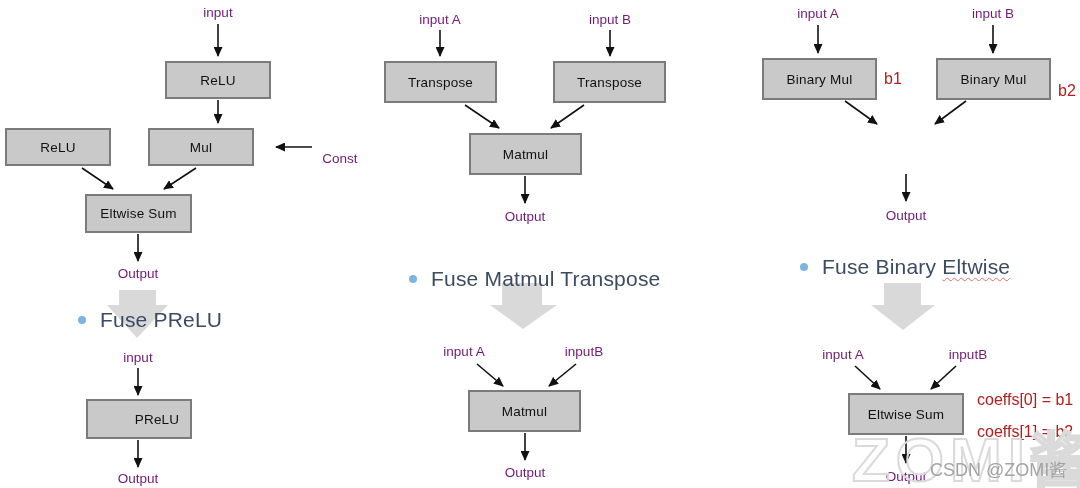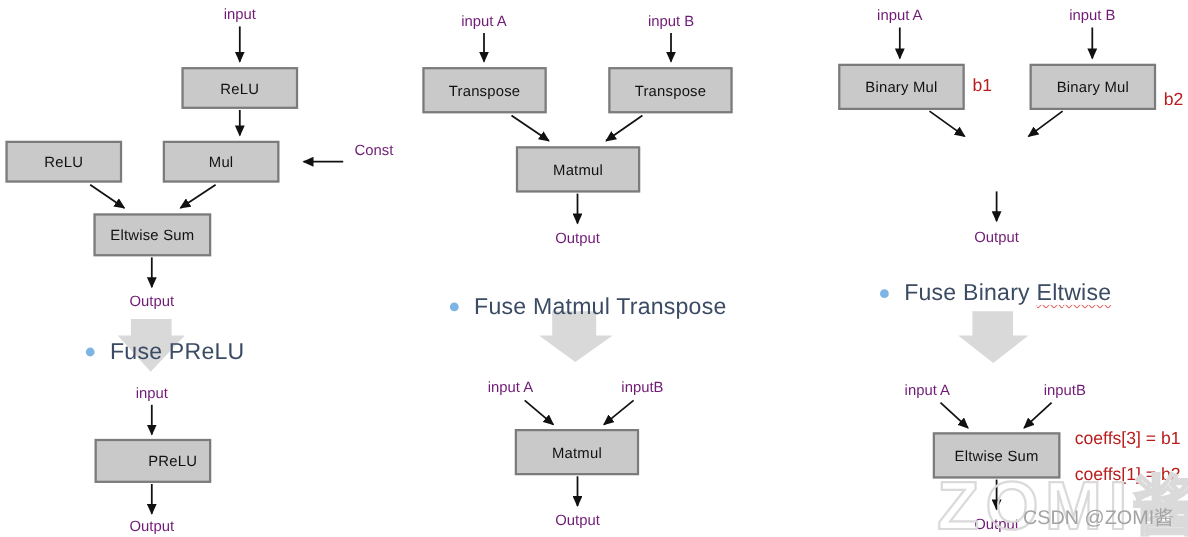--- a/index.html
+++ b/index.html
@@ -83,21 +83,21 @@
       <line x1="906" y1="174" x2="906" y2="201" marker-end="url(#ah)"></line>
       <line x1="855" y1="366" x2="880" y2="389" marker-end="url(#ah)"></line>
       <line x1="956" y1="366" x2="931" y2="389" marker-end="url(#ah)"></line>
       <line x1="906" y1="436" x2="906" y2="463" marker-end="url(#ah)"></line>
     </g>
   </svg>
 
   <span class="lbl" style="left:218px;top:6px;">input</span>
   <div class="box z2" style="left:165px;top:61px;width:106px;height:38px;">ReLU</div>
   <div class="box z2" style="left:148px;top:128px;width:106px;height:38px;">Mul</div>
-  <span class="lbl" style="left:340px;top:130px;">Const</span>
+  <span class="lbl" style="left:340px;top:152px;">Const</span>
   <div class="box z2" style="left:5px;top:128px;width:106px;height:38px;">ReLU</div>
   <div class="box z2" style="left:85px;top:194px;width:107px;height:39px;">Eltwise Sum</div>
   <span class="lbl" style="left:138px;top:267px;">Output</span>
 
   <div class="heading" style="left:78px;top:308px;">
     <span class="bullet"></span>
     <span>Fuse PReLU</span>
   </div>
 
   <span class="lbl" style="left:138px;top:351px;">input</span>
@@ -130,20 +130,20 @@
   <span class="lbl" style="left:906px;top:209px;">Output</span>
 
   <div class="heading" style="left:800px;top:255px;align-items:center;">
     <span class="bullet"></span>
     <span><span>Fuse Binary</span> <span class="underline-red">Eltwise</span></span>
   </div>
 
   <span class="lbl" style="left:843px;top:348px;">input A</span>
   <span class="lbl" style="left:968px;top:348px;">inputB</span>
   <div class="box z2" style="left:848px;top:393px;width:116px;height:42px;">Eltwise Sum</div>
-  <span class="lbl-left" style="left:977px;top:392px;">coeffs[3] = b1</span>
+  <span class="lbl-left" style="left:977px;top:392px;">coeffs[0] = b1</span>
   <span class="lbl-left" style="left:977px;top:424px;">coeffs[1] = b2</span>
   <span class="lbl" style="left:906px;top:470px;">Output</span>
 
   <span class="wm-large">ZOMI酱</span>
   <span class="wm-small">CSDN @ZOMI酱</span>
 
 </div>
 
 </body></html>

